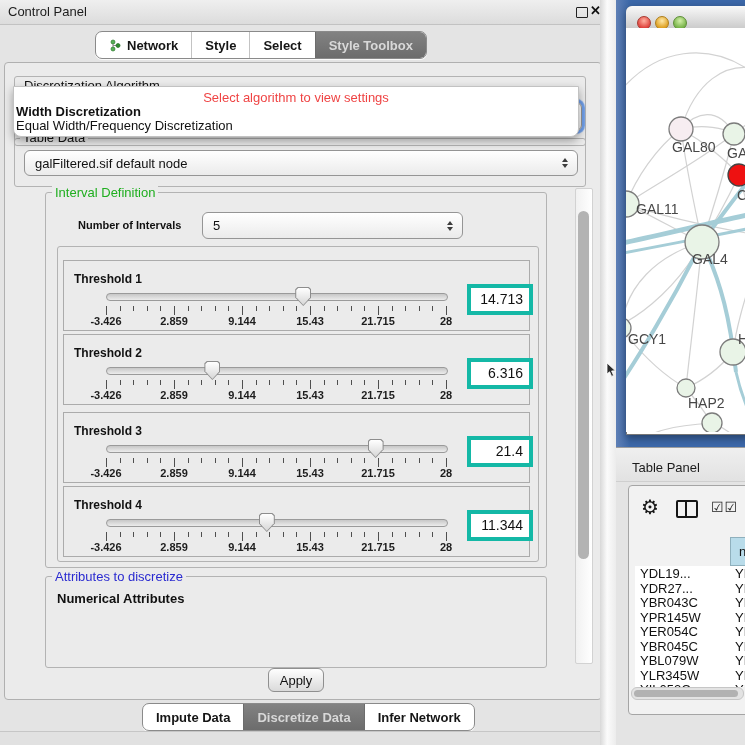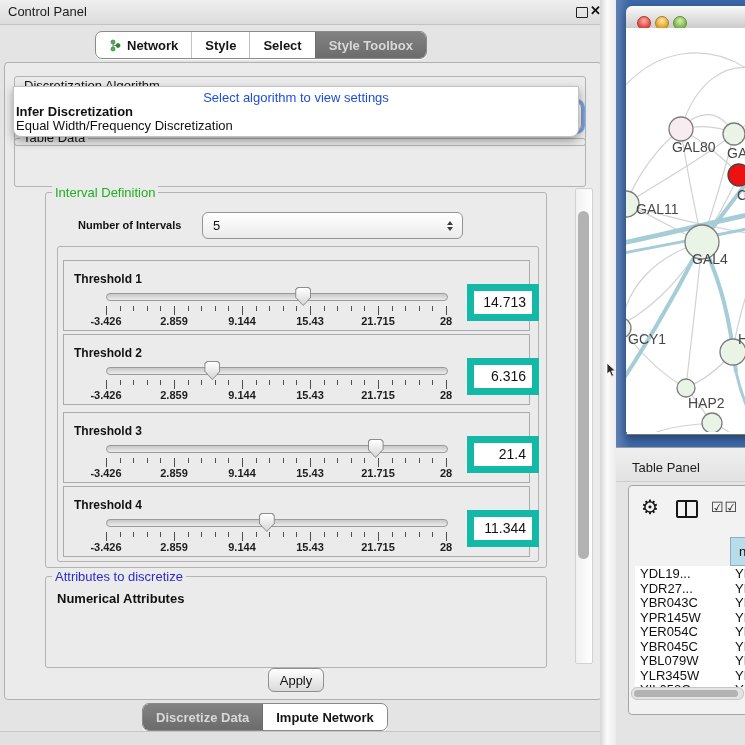--- a/index.html
+++ b/index.html
@@ -25,36 +25,36 @@
   .blue{color:var(--group-title-blue)}
   
   .combo{background:linear-gradient(#ffffff,#ebebeb);border:1px solid #959595;border-radius:6px;font-size:13px;display:flex;align-items:center;padding:0 10px;box-sizing:border-box}
   .combo .arrows{position:absolute;right:9px;top:50%;transform:translateY(-50%);display:flex;flex-direction:column;align-items:center}
   .arr-up{width:0;height:0;border-left:3.5px solid transparent;border-right:3.5px solid transparent;border-bottom:4.5px solid #3d3d3d;margin-bottom:2px}
   .arr-dn{width:0;height:0;border-left:3.5px solid transparent;border-right:3.5px solid transparent;border-top:4.5px solid #3d3d3d}
   .focusring{box-shadow:0 0 1px 2.5px var(--focus-ring-blue)}
   
   .popup{left:13px;top:86px;width:564px;height:49px;background:#fff;border:1px solid #c2c2c2;border-radius:0 0 8px 8px;
          box-shadow:0 4px 10px rgba(0,0,0,.35);z-index:40}
-  .popup .hint{position:absolute;left:0;top:3px;width:100%;text-align:center;font-size:13px;color:#1d4ed8}
+  .popup .hint{position:absolute;left:0;top:3px;width:100%;text-align:center;font-size:13px;color:#ef4444}
   .popup .pitem{position:absolute;left:2px;font-size:13px;white-space:nowrap}
   
   .tpanel{position:absolute;left:63px;width:467px;height:71px;border:1px solid #ababab;background:#ebebeb;box-sizing:border-box}
   .tlabel{position:absolute;left:10px;top:11px;font-size:12px;font-weight:bold}
   .track{position:absolute;left:42px;top:32px;width:340px;height:6px;border:1px solid #9a9a9a;border-radius:4px;background:linear-gradient(#c7c7c7,#ececec)}
   .thumbwrap{position:absolute;top:-7px;width:0;height:0}
   .thumb-o{position:absolute;left:-8px;top:0;width:16px;height:19px;background:#8d8d8d;
            clip-path:polygon(15% 0,85% 0,100% 12%,100% 55%,50% 100%,0 55%,0 12%)}
   .thumb-i{position:absolute;left:1px;top:1px;width:14px;height:17px;background:linear-gradient(#ffffff,#d6d6d6);
            clip-path:polygon(15% 0,85% 0,100% 12%,100% 55%,50% 100%,0 55%,0 12%)}
   .ticks{position:absolute;left:42px;top:45px;width:340px;height:10px}
   .tick{position:absolute;top:0;width:1px;background:#4f4f4f}
   .tscale{position:absolute;left:42px;top:54px;width:340px;height:13px;font-size:11px;font-weight:bold;color:#1d1d1d}
   .tscale span{position:absolute;transform:translateX(-50%);white-space:nowrap}
-  .tvalue{position:absolute;left:403px;top:23px;width:52px;height:23px;background:#fff;border:7px solid #14b8a6;
+  .tvalue{position:absolute;left:403px;top:23px;width:52px;height:23px;background:#fff;border:4px solid #14b8a6;
           font-size:14px;text-align:right;line-height:23px;padding-right:6px}
   
   .listbox{left:60px;top:612px;width:465px;height:54px;background:#fff;border:1px solid #ababab;overflow:hidden}
   .litem{position:absolute;left:10px;font-size:13px;white-space:nowrap}
   .vscroll{background:linear-gradient(90deg,#f2f2f2,#fdfdfd);border-left:1px solid #d6d6d6}
   .vthumb{position:absolute;left:2px;width:10px;background:#b3b3b3;border-radius:6px}
   
   .btn{background:linear-gradient(#fefefe,#dadada);border:1px solid #8f8f8f;border-radius:6px;font-size:13px;
        display:flex;align-items:center;justify-content:center}
   
@@ -123,25 +123,32 @@
   <div class="abs gtitle" style="left:21px;top:79px">Discretization Algorithm</div>
   <div class="abs combo focusring" style="left:24px;top:102px;width:558px;height:29px">
     <span class="arrows">
         <span class="arr-up"></span>
         <span class="arr-dn"></span>
       </span>
   </div>
 
   <div class="abs group" style="left:14px;top:138px;width:570px;height:47px"></div>
   <div class="abs gtitle" style="left:20px;top:131px">Table Data</div>
+  <div class="abs combo" style="left:24px;top:150px;width:554px;height:26px">
+    <span>galFiltered.sif default node</span>
+    <span class="arrows">
+        <span class="arr-up"></span>
+        <span class="arr-dn"></span>
+      </span>
+  </div>
 
   <div class="abs popup">
     <div class="hint">Select algorithm to view settings</div>
     <div id="popup-list">
-        <div class="pitem" style="top: 17px; font-weight: bold;">Infer Discretization</div>
+        <div class="pitem" style="top: 17px; font-weight: bold;">Width Discretization</div>
         <div class="pitem" style="top: 31px; font-weight: normal;">Equal Width/Frequency Discretization</div>
       </div>
   </div>
 
   <div class="abs group" style="left:45px;top:192px;width:500px;height:374px"></div>
   <div class="abs gtitle green" style="left:52px;top:186px">Interval Definition</div>
 
   <div class="abs" style="left:78px;top:219px;font-size:11px;font-weight:bold">Number of Intervals</div>
   <div class="abs combo" style="left:202px;top:212px;width:261px;height:27px">
     <span>5</span>
@@ -349,25 +356,28 @@
 
   <div class="abs scrolltrack" style="left:575px;top:188px;width:16px;height:474px">
     <div class="vthumb" style="left:2px;top:22px;width:11px;height:348px"></div>
   </div>
 
   <div class="abs btn" style="left:268px;top:668px;width:54px;height:22px">
       <span>Apply</span>
     </div>
 
   <div class="abs seg" id="bottom-tabs" style="left:142px;top:703px">
+      <div class="tab">
+        <span>Impute Data</span>
+      </div>
       <div class="tab sel">
         <span>Discretize Data</span>
       </div>
       <div class="tab">
-        <span>Impute Network</span>
+        <span>Infer Network</span>
       </div>
     </div>
   <div class="abs" style="left:0;top:731px;width:612px;height:1px;background:#c6c6c6"></div>
   <div class="abs" style="left:0;top:732px;width:612px;height:13px;background:#e1e1e1"></div>
 
   <div class="abs gapstrip"></div>
 
   <svg class="abs" style="left:606px;top:363px" width="12" height="15">
     <polygon points="1,0 1,11 3.6,8.8 5.6,13.4 7.6,12.4 5.6,8 9.4,7.8" fill="#2b2b2b" stroke="#fff" stroke-width="0.8"></polygon>
   </svg>

